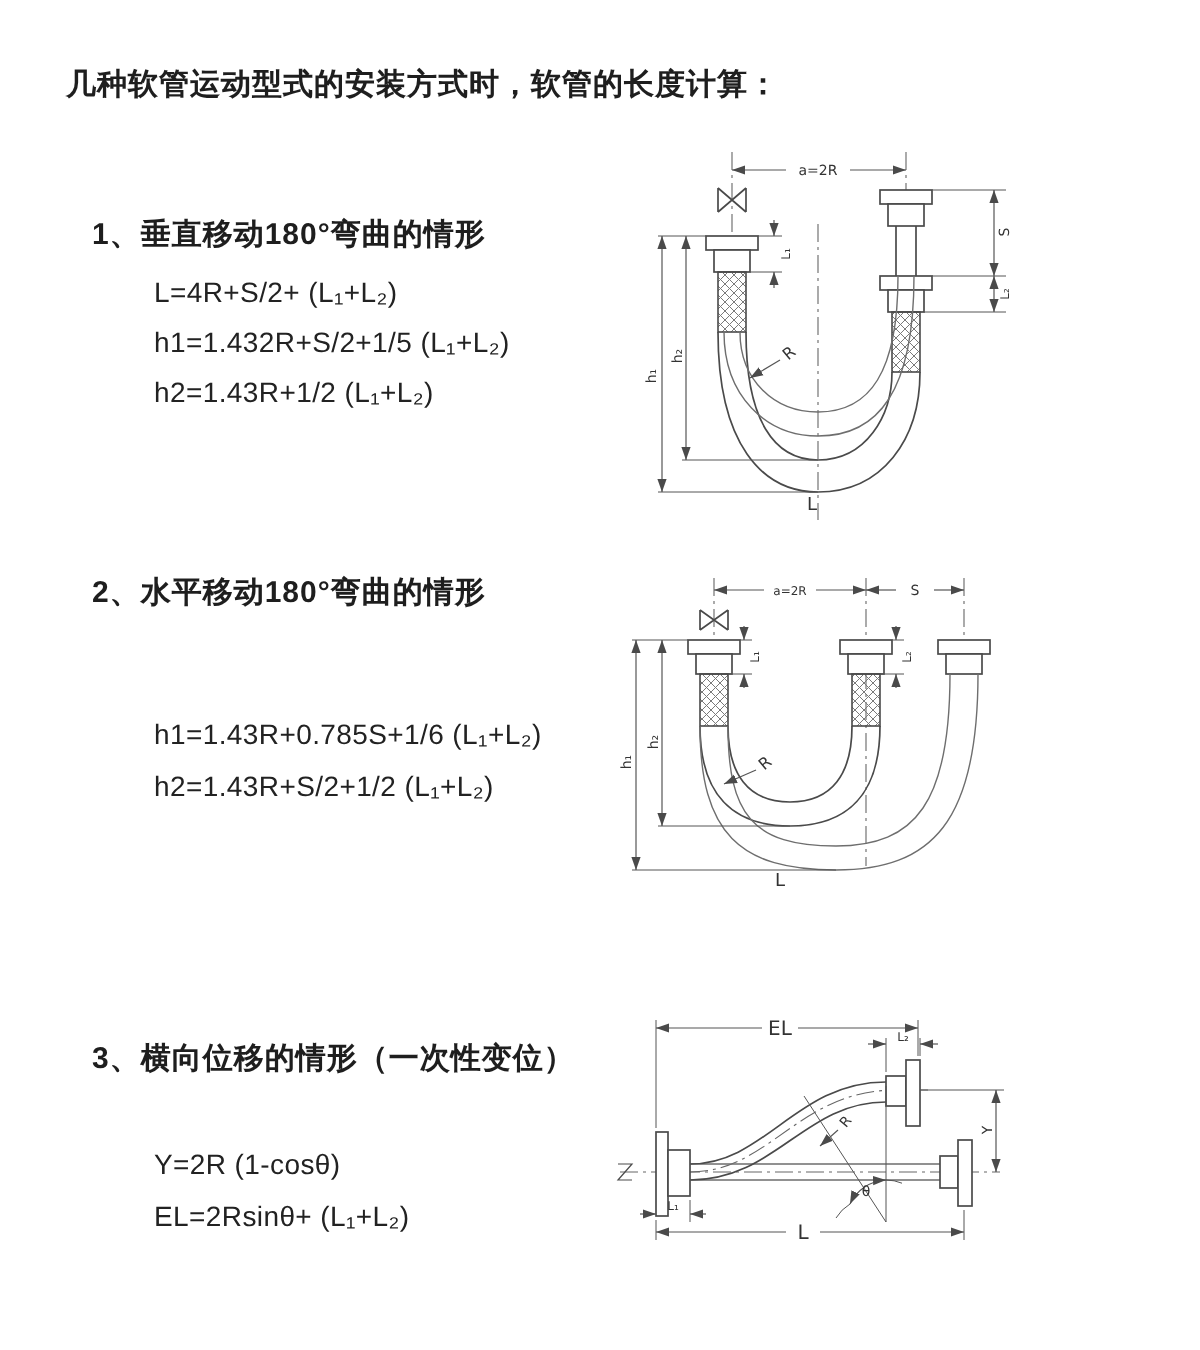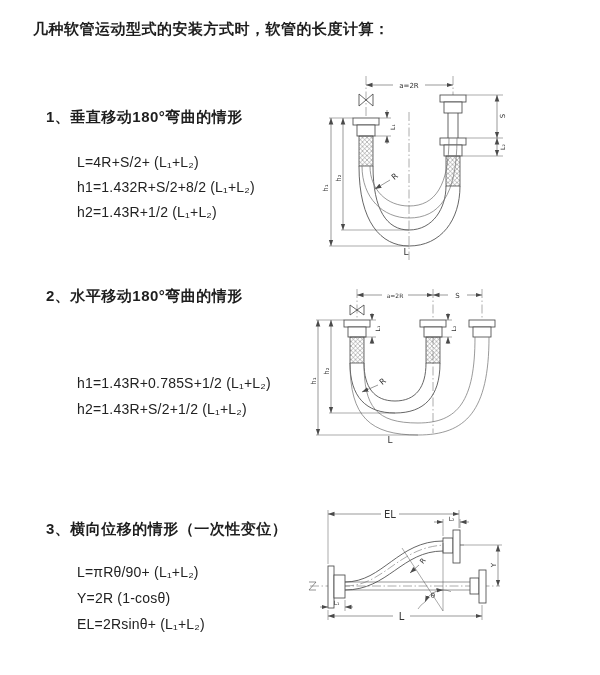--- a/index.html
+++ b/index.html
@@ -1,50 +1,49 @@
 <!DOCTYPE html>
 <html><head>
 <meta charset="utf-8">
 <style>
   html,body{margin:0;padding:0;background:#fff;}
   .page{position:relative;width:600px;height:675px;background:#fff;overflow:hidden;
         font-family:"Liberation Sans","DejaVu Sans",sans-serif;color:#1e1e1e;
         border-bottom:2px solid #ededed;}
-  .title{position:absolute;left:33px;top:20px;font-size:15px;font-weight:700;letter-spacing:.5px;}
+  .title{position:absolute;left:33px;top:33px;font-size:15px;font-weight:700;letter-spacing:.5px;}
   .heading{position:absolute;left:46px;font-size:15px;font-weight:700;letter-spacing:.5px;text-align:right;}
-  .formula{position:absolute;left:77px;font-size:14px;font-weight:400;letter-spacing:.2px;color:#222;margin-top:16px;}
+  .formula{position:absolute;left:77px;font-size:14px;font-weight:400;letter-spacing:.2px;color:#222;}
   svg.diag{position:absolute;}
   svg .ln{stroke:#4a4a4a;stroke-width:.85;fill:none;}
   svg .fit{stroke:#4a4a4a;stroke-width:.85;fill:#fff;}
   svg .braid{stroke:#4a4a4a;stroke-width:.8;fill:url(#braidp);}
   svg .ghost{stroke:#6e6e6e;stroke-width:.7;fill:none;}
   svg .dim{stroke:#555;stroke-width:.6;fill:none;}
   svg .ext{stroke:#555;stroke-width:.5;fill:none;}
   svg .cl{stroke:#666;stroke-width:.55;fill:none;stroke-dasharray:9 2.5 1.5 2.5;}
   svg text{fill:#333;font-family:"DejaVu Sans",sans-serif;}
   .lb6{font-size:6px}.lb7{font-size:7px}.lb8{font-size:8px}.lb9{font-size:9px}.lb10{font-size:10px}
 </style>
 </head>
 <body>
 
 <div class="page">
 
   <div class="title">几种软管运动型式的安装方式时，软管的长度计算：</div>
 
   <div class="heading" style="top:108px">1、垂直移动180°弯曲的情形</div>
   <div class="formula" style="top:138px">L=4R+S/2+ (L₁+L₂)</div>
-  <div class="formula" style="top:163px">h1=1.432R+S/2+8/2 (L₁+L₂)</div>
+  <div class="formula" style="top:163px">h1=1.432R+S/2+1/5 (L₁+L₂)</div>
   <div class="formula" style="top:188px">h2=1.43R+1/2 (L₁+L₂)</div>
 
   <div class="heading" style="top:287px">2、水平移动180°弯曲的情形</div>
-  <div class="formula" style="top:359px">h1=1.43R+0.785S+1/2 (L₁+L₂)</div>
+  <div class="formula" style="top:359px">h1=1.43R+0.785S+1/6 (L₁+L₂)</div>
   <div class="formula" style="top:385px">h2=1.43R+S/2+1/2 (L₁+L₂)</div>
 
   <div class="heading" style="top:520px">3、横向位移的情形（一次性变位）</div>
-  <div class="formula" style="top:548px">L=πRθ/90+ (L₁+L₂)</div>
   <div class="formula" style="top:574px">Y=2R (1-cosθ)</div>
   <div class="formula" style="top:600px">EL=2Rsinθ+ (L₁+L₂)</div>
 
   <svg class="diag" style="left:313px;top:70px" width="290" height="195" viewBox="0 0 290 195">
     <defs>
       <marker id="arr" markerWidth="8" markerHeight="7" refX="6.5" refY="3" orient="auto-start-reverse" markerUnits="userSpaceOnUse">
         <path d="M0,0.7 L6.5,3 L0,5.3 Z" fill="#4a4a4a"></path>
       </marker>
       <pattern id="braidp" width="4.5" height="4.5" patternUnits="userSpaceOnUse">
         <path d="M0,4.5 L4.5,0 M0,0 L4.5,4.5" stroke="#7a7a7a" stroke-width="0.5" fill="none"></path>

